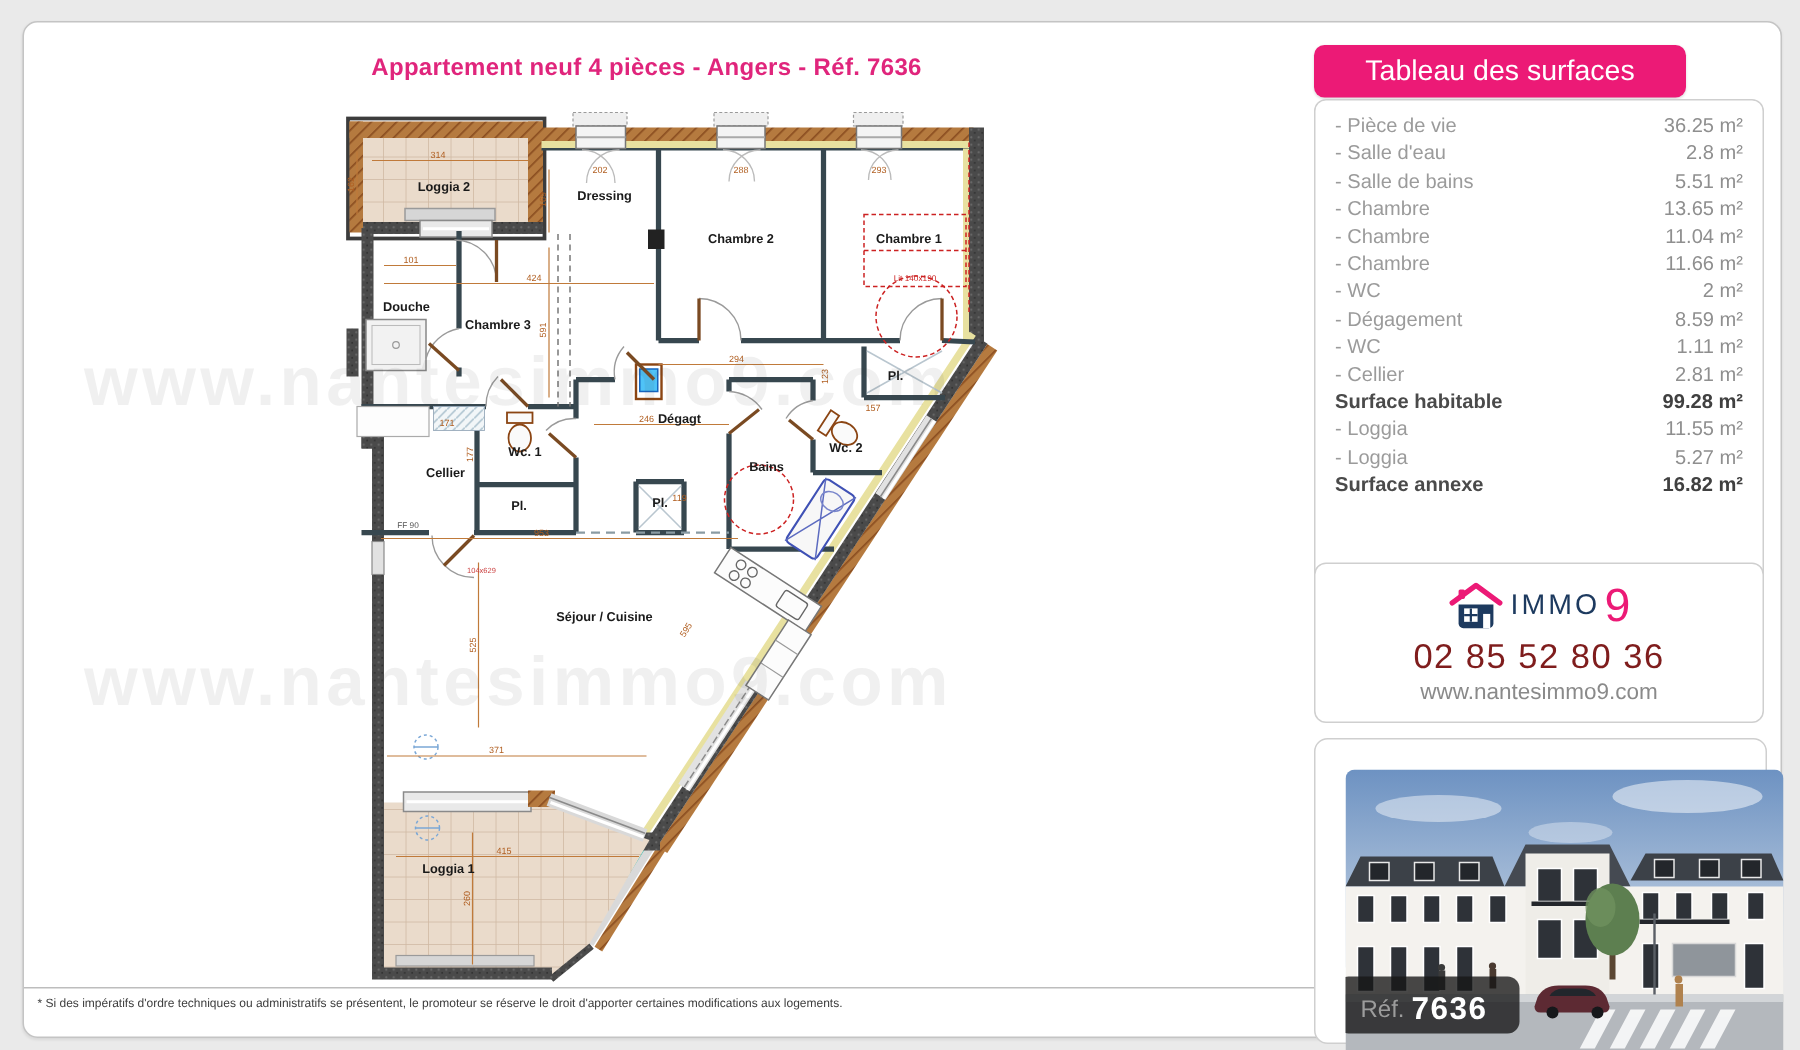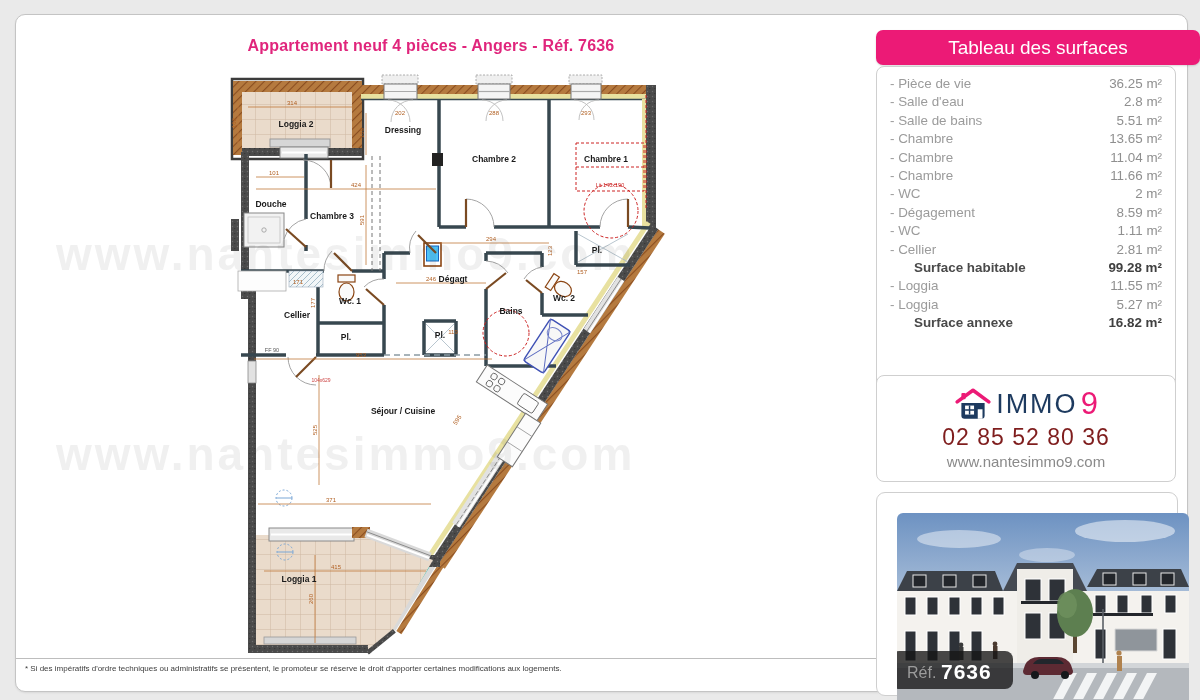--- a/index.html
+++ b/index.html
@@ -8,29 +8,29 @@
   .main-card{position:absolute;left:15px;top:14px;width:1171px;height:676px;background:#ffffff;border:1px solid #c4c4c4;border-radius:10px;box-shadow:0 1px 2px rgba(0,0,0,.08);}
   .plan-title{position:absolute;left:0;top:22px;width:830px;text-align:center;font-size:16px;font-weight:bold;color:#e0257c;letter-spacing:.2px;}
   .watermark{position:absolute;font-size:46px;font-weight:bold;color:rgba(60,60,60,.08);letter-spacing:3px;white-space:nowrap;pointer-events:none;}
   .wm1{left:40px;top:212px;}
   .wm2{left:40px;top:412px;}
   .divider{position:absolute;left:0;right:0;top:643px;border-top:1px solid #bdbdbd;}
   .footnote{position:absolute;left:9px;top:649px;font-size:8px;color:#3c3c3c;}
   .plan-svg{position:absolute;left:0;top:0;}
 
   
-  .surf-header{position:absolute;left:860px;top:15px;width:324px;height:35px;background:#ec1a76;border-radius:7px;color:#fff;font-size:19px;display:flex;align-items:center;justify-content:center;box-shadow:0 1px 2px rgba(0,0,0,.15);}
+  .surf-header{position:absolute;left:860px;top:15px;width:248px;height:35px;background:#ec1a76;border-radius:7px;color:#fff;font-size:19px;display:flex;align-items:center;justify-content:center;box-shadow:0 1px 2px rgba(0,0,0,.15);}
   .surf-card{position:absolute;left:860px;top:51px;width:300px;height:345px;background:#fff;border:1px solid #cfcfcf;border-radius:8px;box-sizing:border-box;padding:8px 13px 0 13px;}
   .surf-row{display:flex;justify-content:space-between;height:18.4px;line-height:18.4px;font-size:13.4px;color:#9b9b9b;}
   .surf-row .v{color:#8f8f8f;}
-  .surf-row.bold{font-weight:bold;color:#4a4a4a;margin-left:24px;}
+  .surf-row.bold{font-weight:bold;color:#4a4a4a;}
   .surf-row.bold .v{color:#404040;}
   .logo-card{position:absolute;left:860px;top:360px;width:300px;height:107px;background:#fff;border:1px solid #cfcfcf;border-radius:8px;box-sizing:border-box;text-align:center;}
   .logo-line{margin-top:10px;display:flex;align-items:center;justify-content:center;gap:4px;}
-  .brand-immo{font-size:27px;color:#1d3a5f;letter-spacing:2px;}
+  .brand-immo{font-size:19px;color:#1d3a5f;letter-spacing:2px;}
   .brand-9{font-size:31px;color:#ec1a76;font-weight:500;margin-left:-1px;}
   .phone{margin-top:2px;font-size:23px;font-weight:normal;color:#7f1d1d;letter-spacing:1px;}
   .website{margin-top:2px;font-size:15px;color:#8a8a8a;}
   .photo-card{position:absolute;left:860px;top:477px;width:302px;height:204px;background:#fff;border:1px solid #cfcfcf;border-radius:9px;box-sizing:border-box;padding:20px;}
   .photo-card svg{border-radius:6px;display:block;}
 </style>
 </head>
 <body>
 
 <div class="page">

